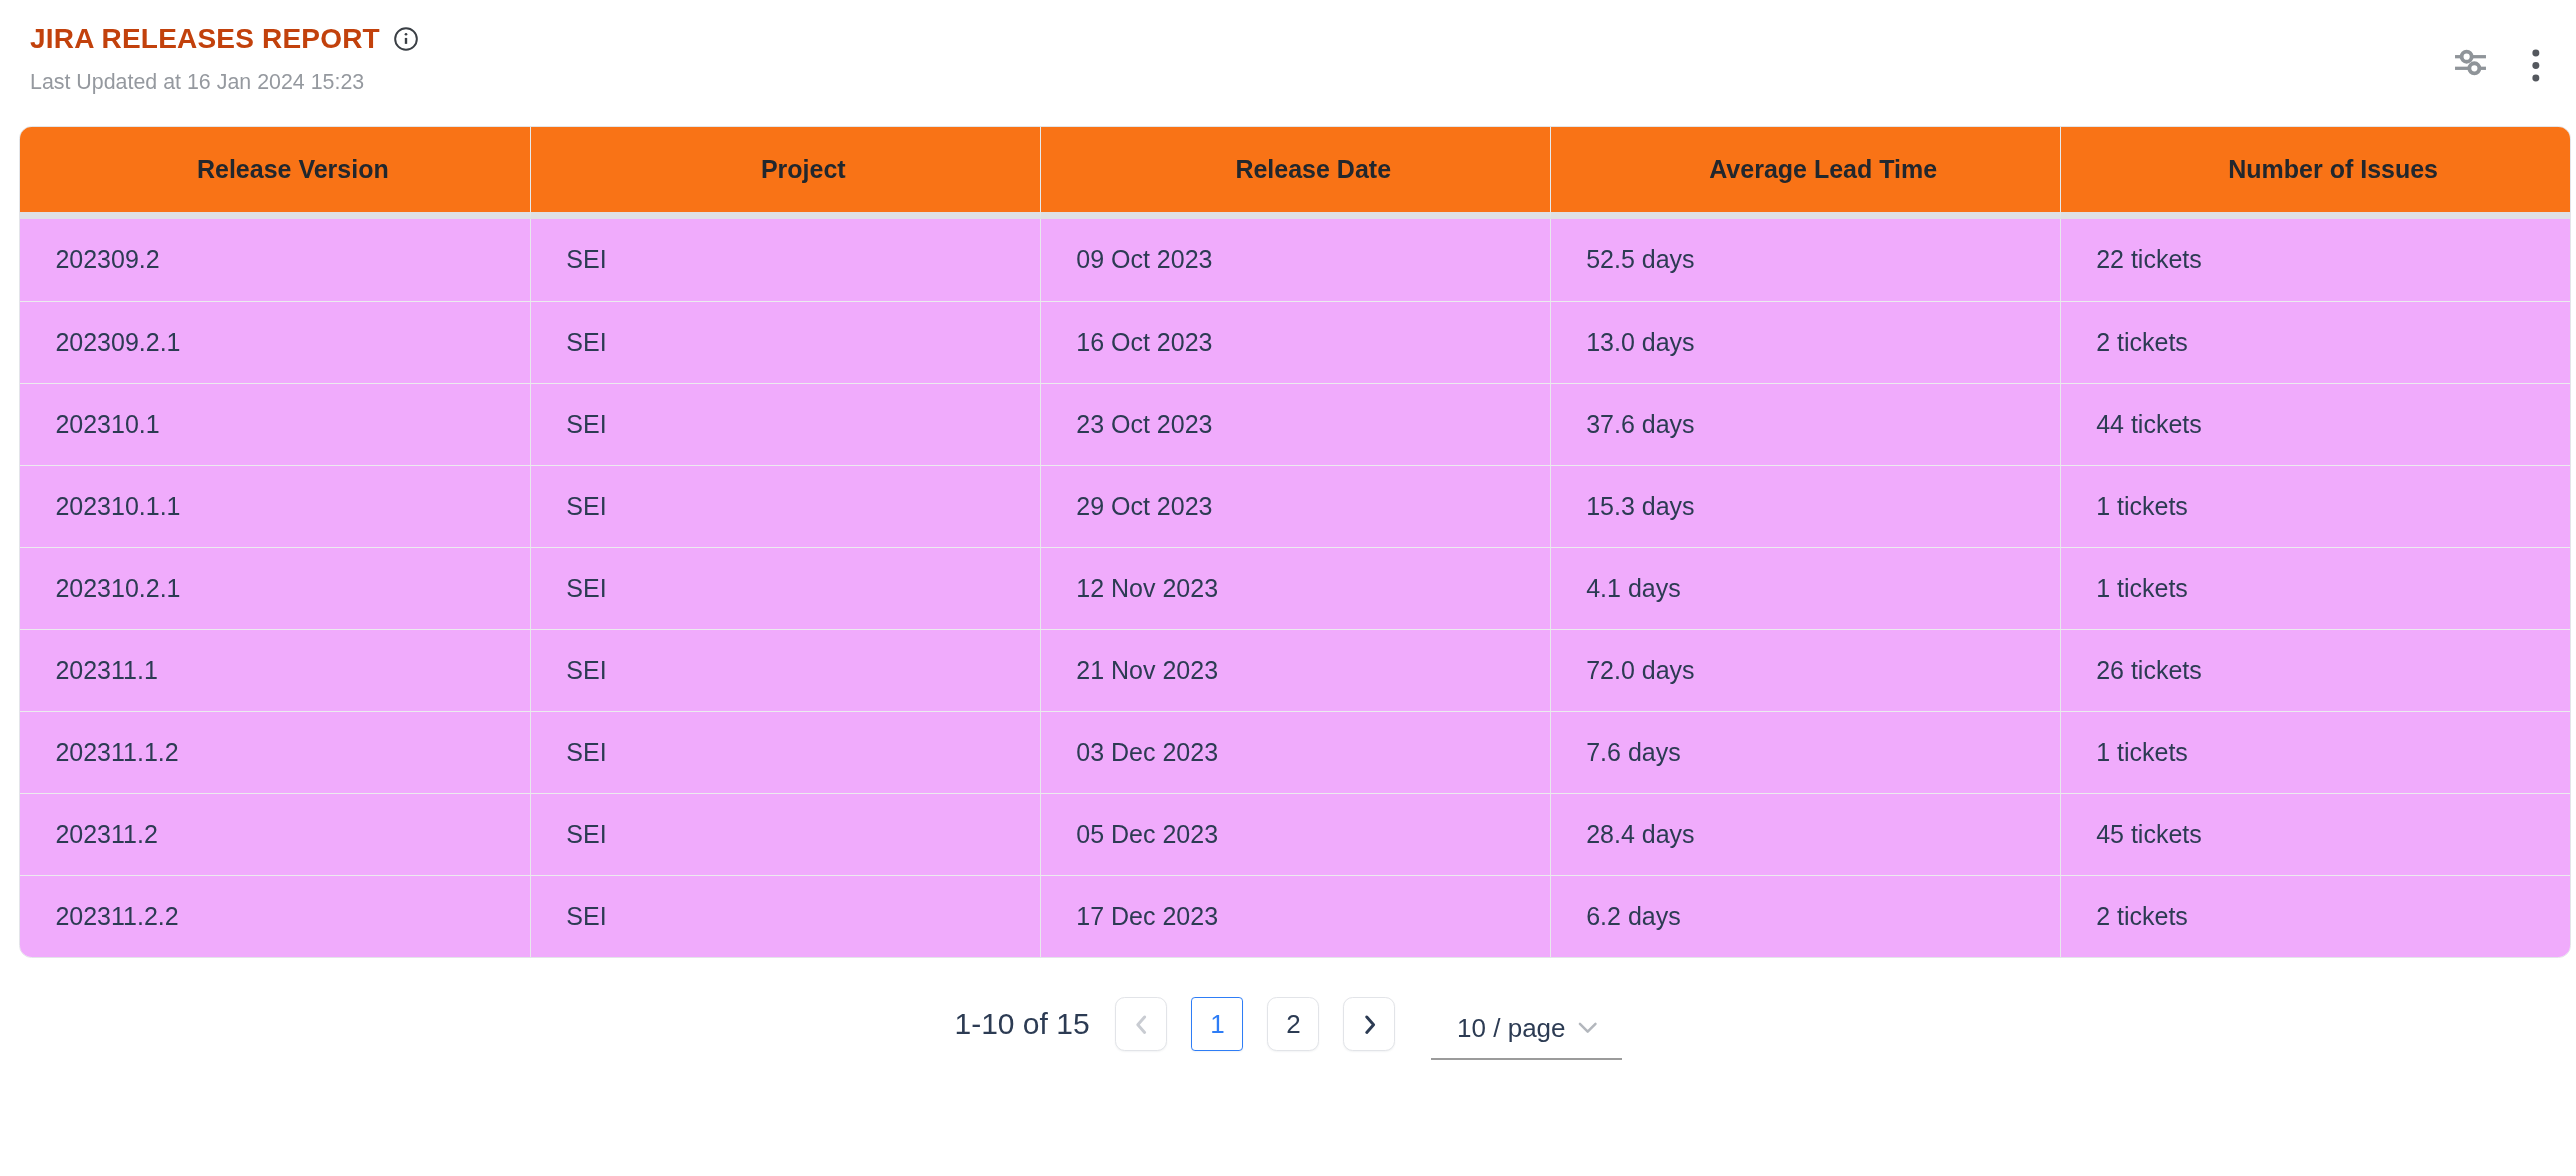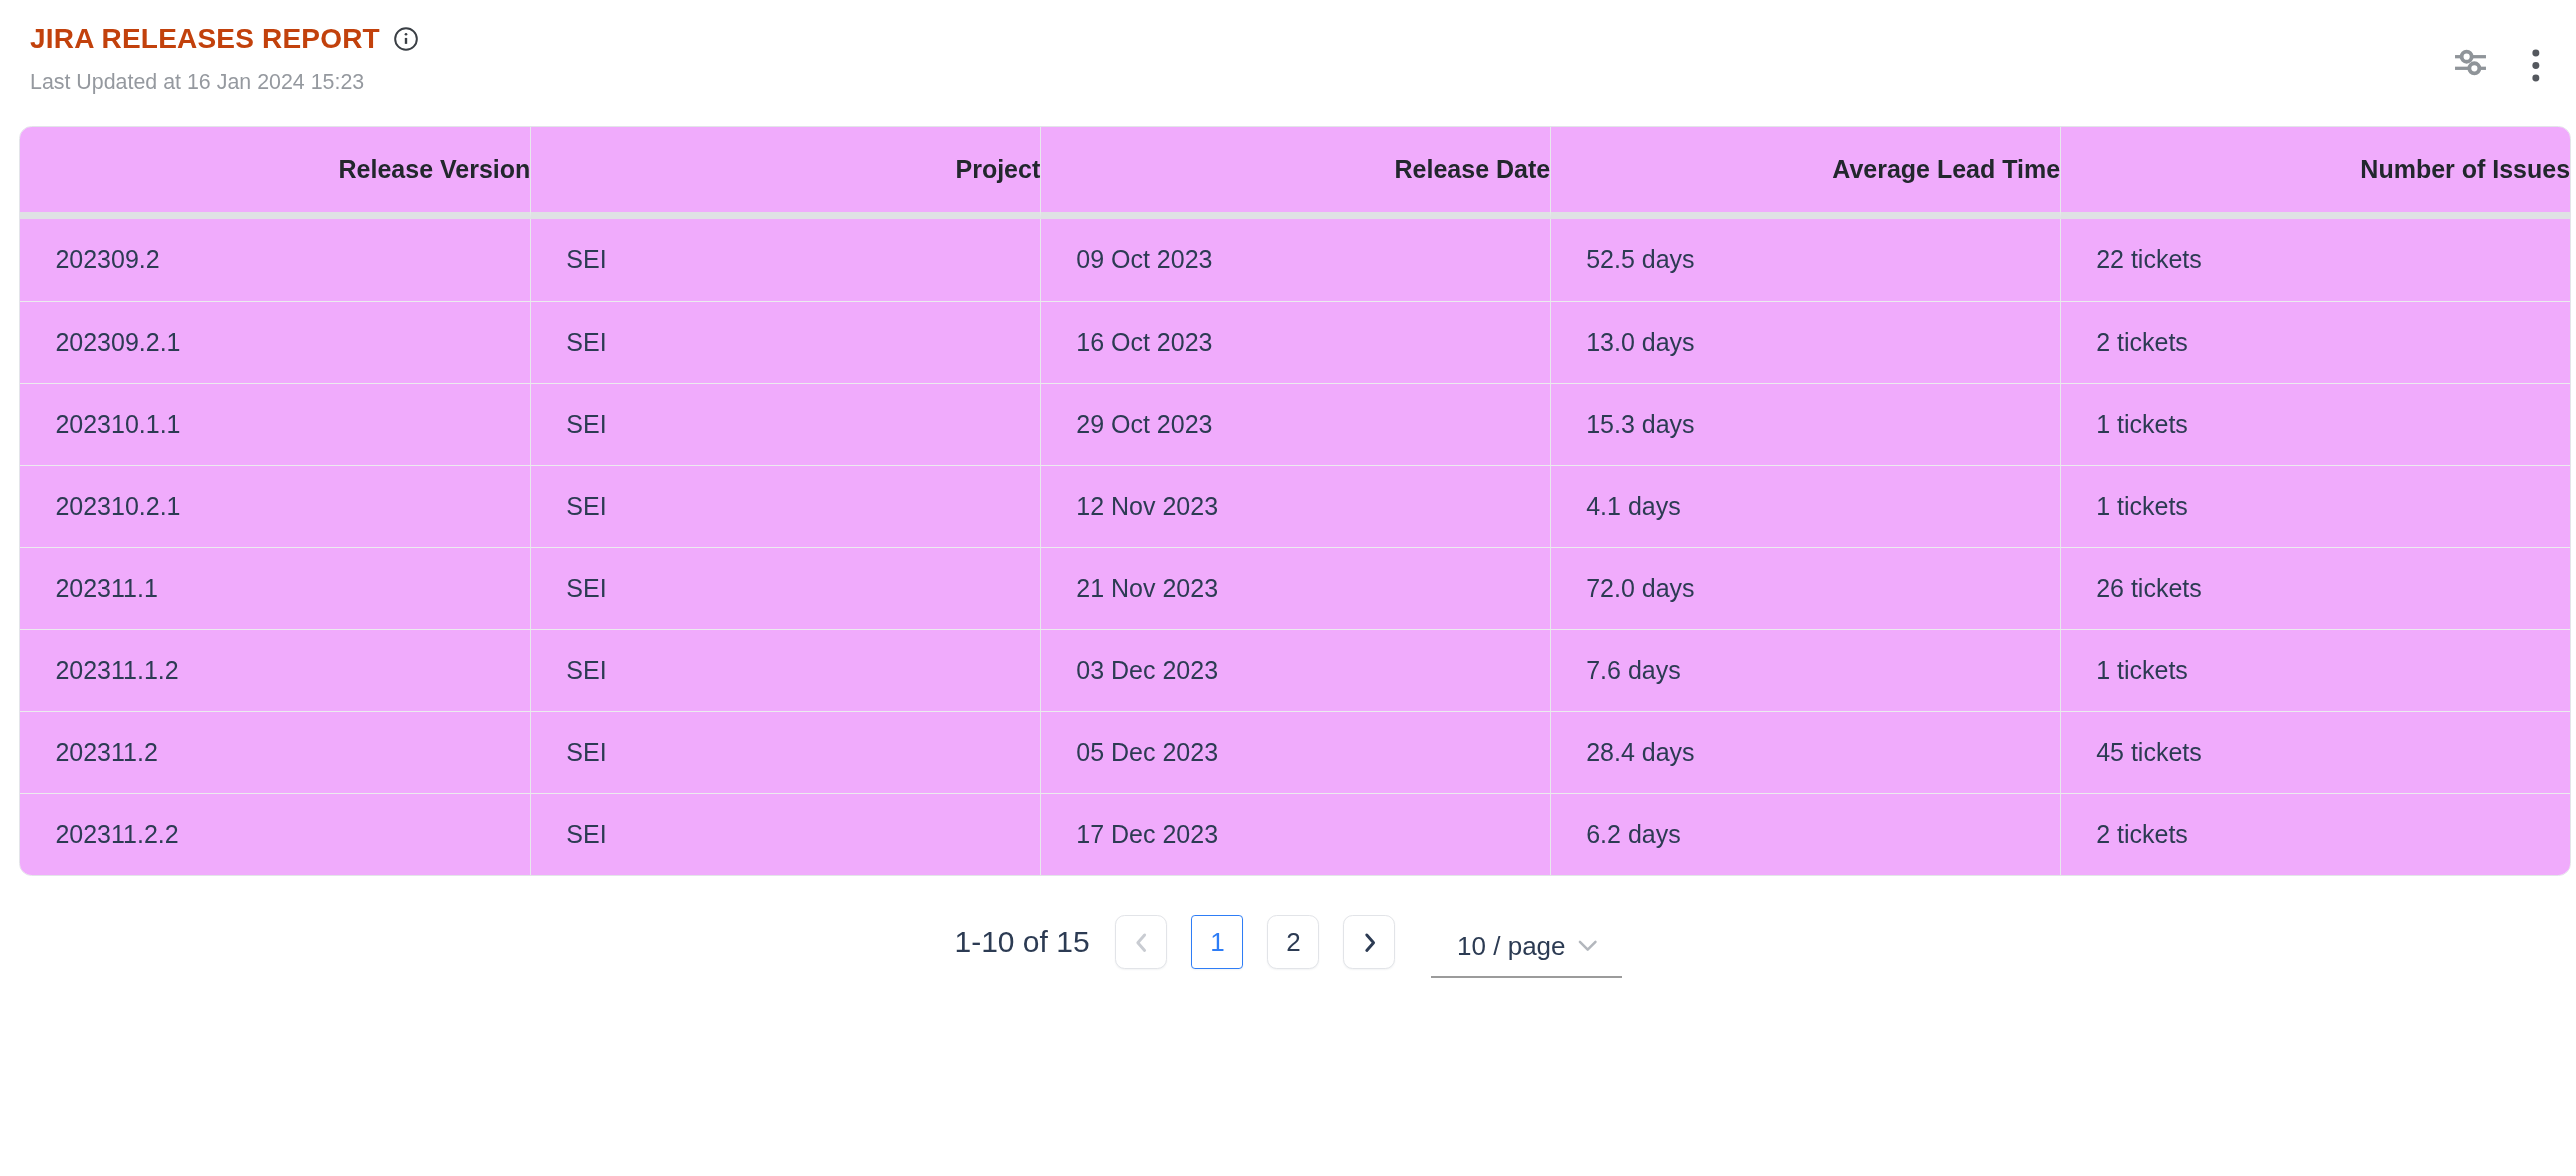--- a/index.html
+++ b/index.html
@@ -17,22 +17,22 @@
   .last-updated { margin-top: 14.6px; font-size: 21.4px; color: #95999f; }
   .actions { display: flex; align-items: flex-start; gap: 37px; padding-top: 21.4px; }
   .icon-btn { border: none; background: none; cursor: pointer; padding: 3.9px;
     display: flex; align-items: center; justify-content: center; }
 
   
   .table-wrap { margin: 31px 4.9px 0 19.4px; border: 1.9px solid #e3e5e9;
     border-radius: 12.6px; overflow: hidden; }
   table { width: 100%; border-collapse: separate; border-spacing: 0; }
   col { width: 20%; }
-  th { height: 92px; text-align: right; padding-left: 35px; vertical-align: middle;
-    font-size: 25px; font-weight: 700; color: #22272d; background: #f0abfc;
+  th { height: 92px; text-align: center; padding-left: 35px; vertical-align: middle;
+    font-size: 25px; font-weight: 700; color: #22272d; background: #f97316;
     border-bottom: 7.8px solid #dfe1e4; }
   td { height: 82px; padding-left: 35px; vertical-align: middle;
     font-size: 25px; font-weight: 400; color: #2c3b53; background: #f0abfc; }
   th + th, td + td { border-left: 1.9px solid #e7e9ec; }
   tbody tr + tr td { border-top: 1.9px solid #ebecee; }
 
   
   .pagination { margin-top: 31px; display: flex; justify-content: center;
     align-items: center; gap: 24px; }
   .range-label { font-size: 30px; color: #2c3b53; margin-right: 1.9px; }
@@ -114,20 +114,27 @@
             <td>22 tickets</td>
           </tr>
           <tr>
             <td>202309.2.1</td>
             <td>SEI</td>
             <td>16 Oct 2023</td>
             <td>13.0 days</td>
             <td>2 tickets</td>
           </tr>
           <tr>
+            <td>202310.1</td>
+            <td>SEI</td>
+            <td>23 Oct 2023</td>
+            <td>37.6 days</td>
+            <td>44 tickets</td>
+          </tr>
+          <tr>
             <td>202310.1.1</td>
             <td>SEI</td>
             <td>29 Oct 2023</td>
             <td>15.3 days</td>
             <td>1 tickets</td>
           </tr>
           <tr>
             <td>202310.2.1</td>
             <td>SEI</td>
             <td>12 Nov 2023</td>

